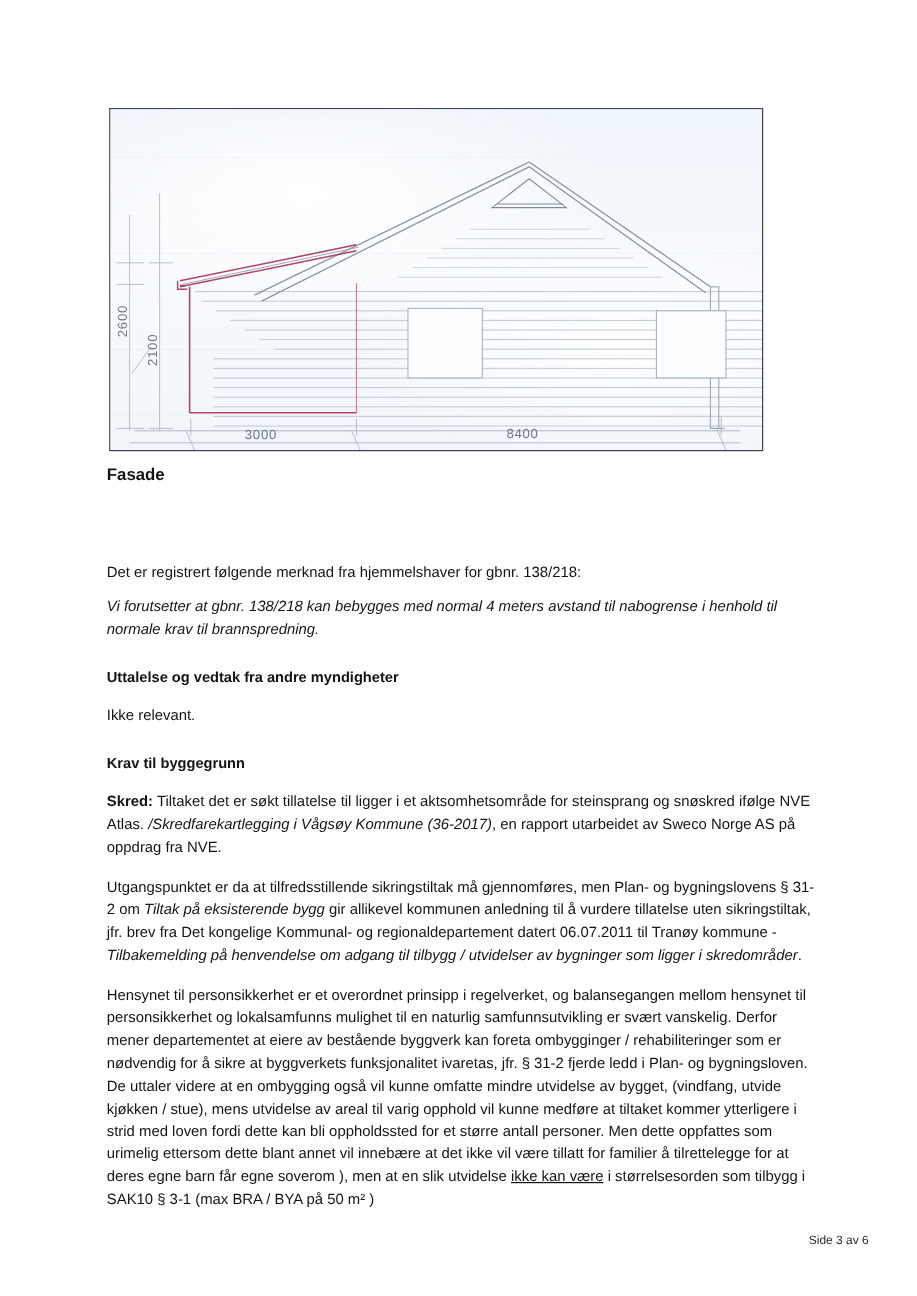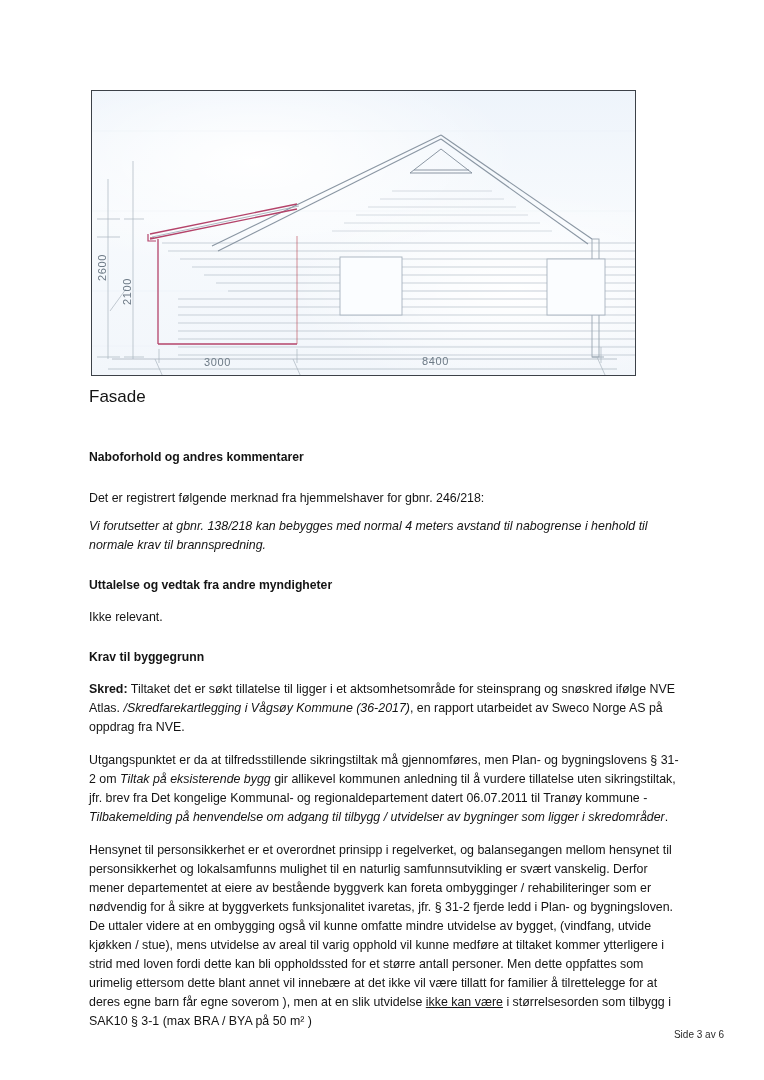--- a/index.html
+++ b/index.html
@@ -55,22 +55,22 @@
   }
 
   
   .doc {
     position: absolute;
     left: 89px;
     top: 386px;
     width: 590px;
   }
   .cap {
-    font-size: 17px;
-    font-weight: normal;
+    font-size: 14px;
+    font-weight: bold;
     line-height: 1.35;
     margin: 0 0 0 0;
   }
   h2.head {
     font-size: 12.2px;
     font-weight: bold;
     line-height: 1.4;
     margin: 0;
   }
   p.body {
@@ -220,24 +220,23 @@
       <text class="dimtext" x="330" y="274">8400</text>
     </svg>
   </div>
 
   <div class="doc">
 
     <div class="cap">Fasade</div>
 
     <div class="sp-xl"></div>
 
-    <h2 class="head">Naboforhold og andres kommentarer</h2>
     <div class="sp-s"></div>
     <div class="sp-xs"></div>
-    <p class="body">Det er registrert følgende merknad fra hjemmelshaver for gbnr. 246/218:</p>
+    <p class="body">Det er registrert følgende merknad fra hjemmelshaver for gbnr. 138/218:</p>
     <div class="sp-xs"></div>
     <p class="body italic">Vi forutsetter at gbnr. 138/218 kan bebygges med normal 4 meters avstand til nabogrense i henhold til normale krav til brannspredning.</p>
 
     <div class="sp-m"></div>
 
     <h2 class="head">Uttalelse og vedtak fra andre myndigheter</h2>
     <div class="sp-s"></div>
     <p class="body">Ikke relevant.</p>
 
     <div class="sp-m"></div>

